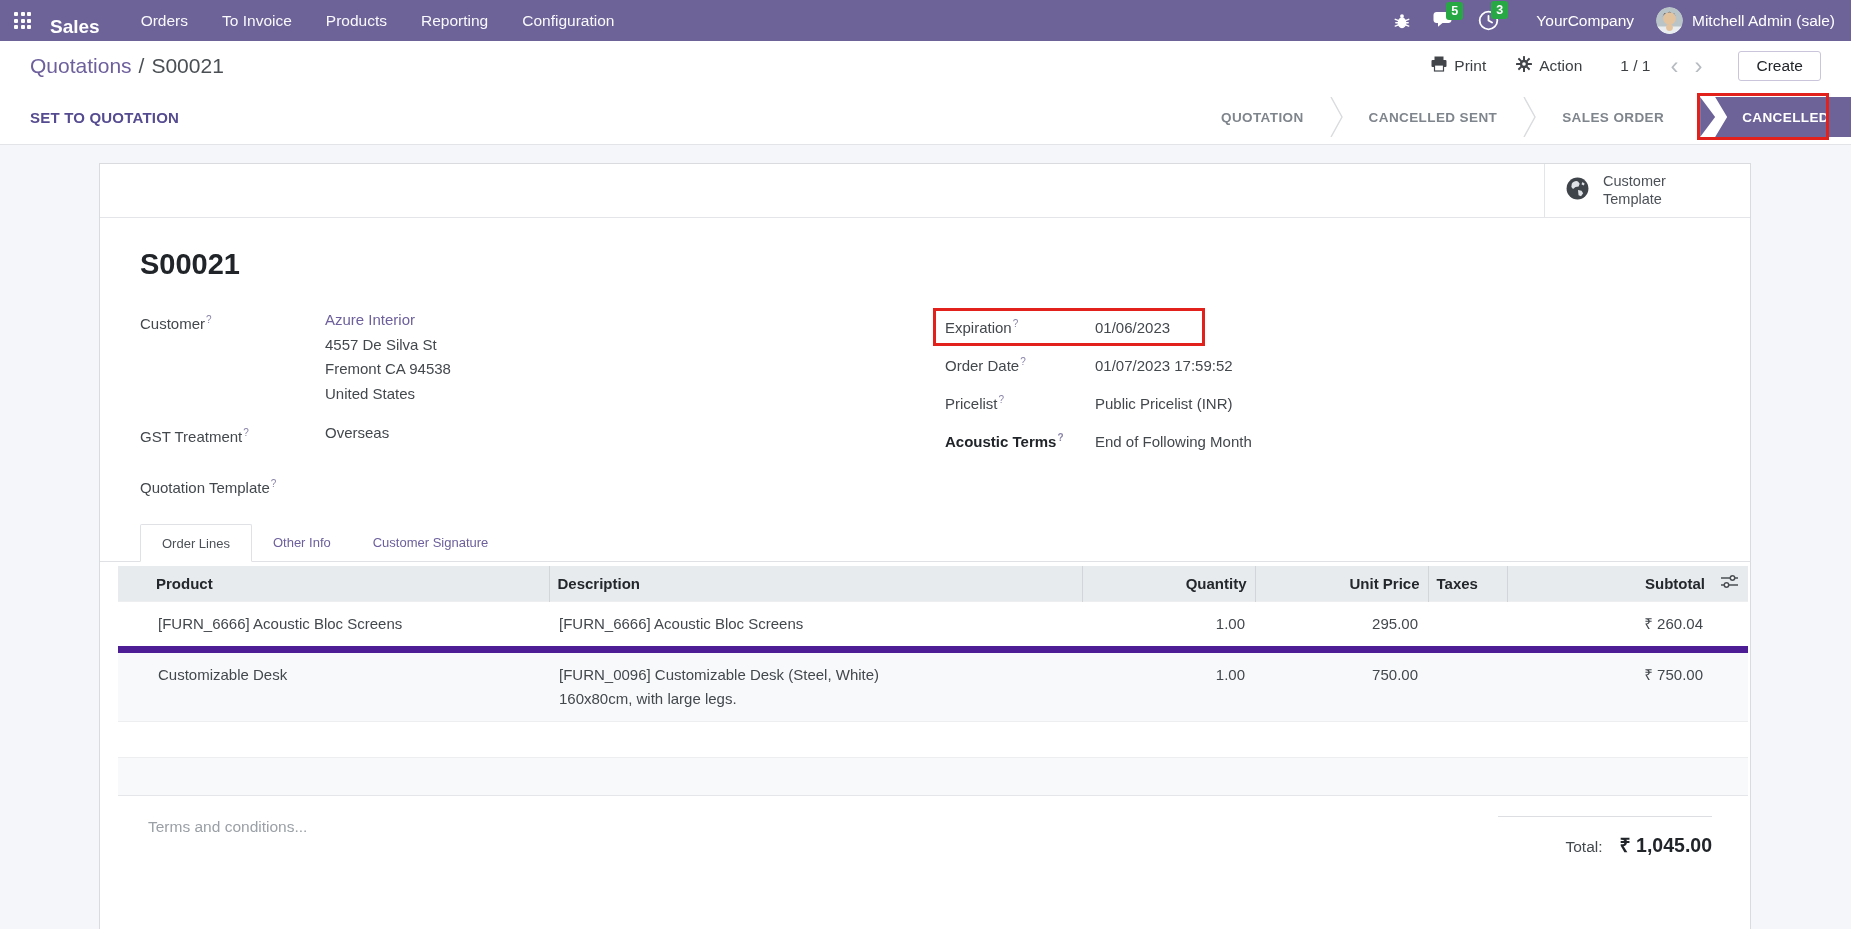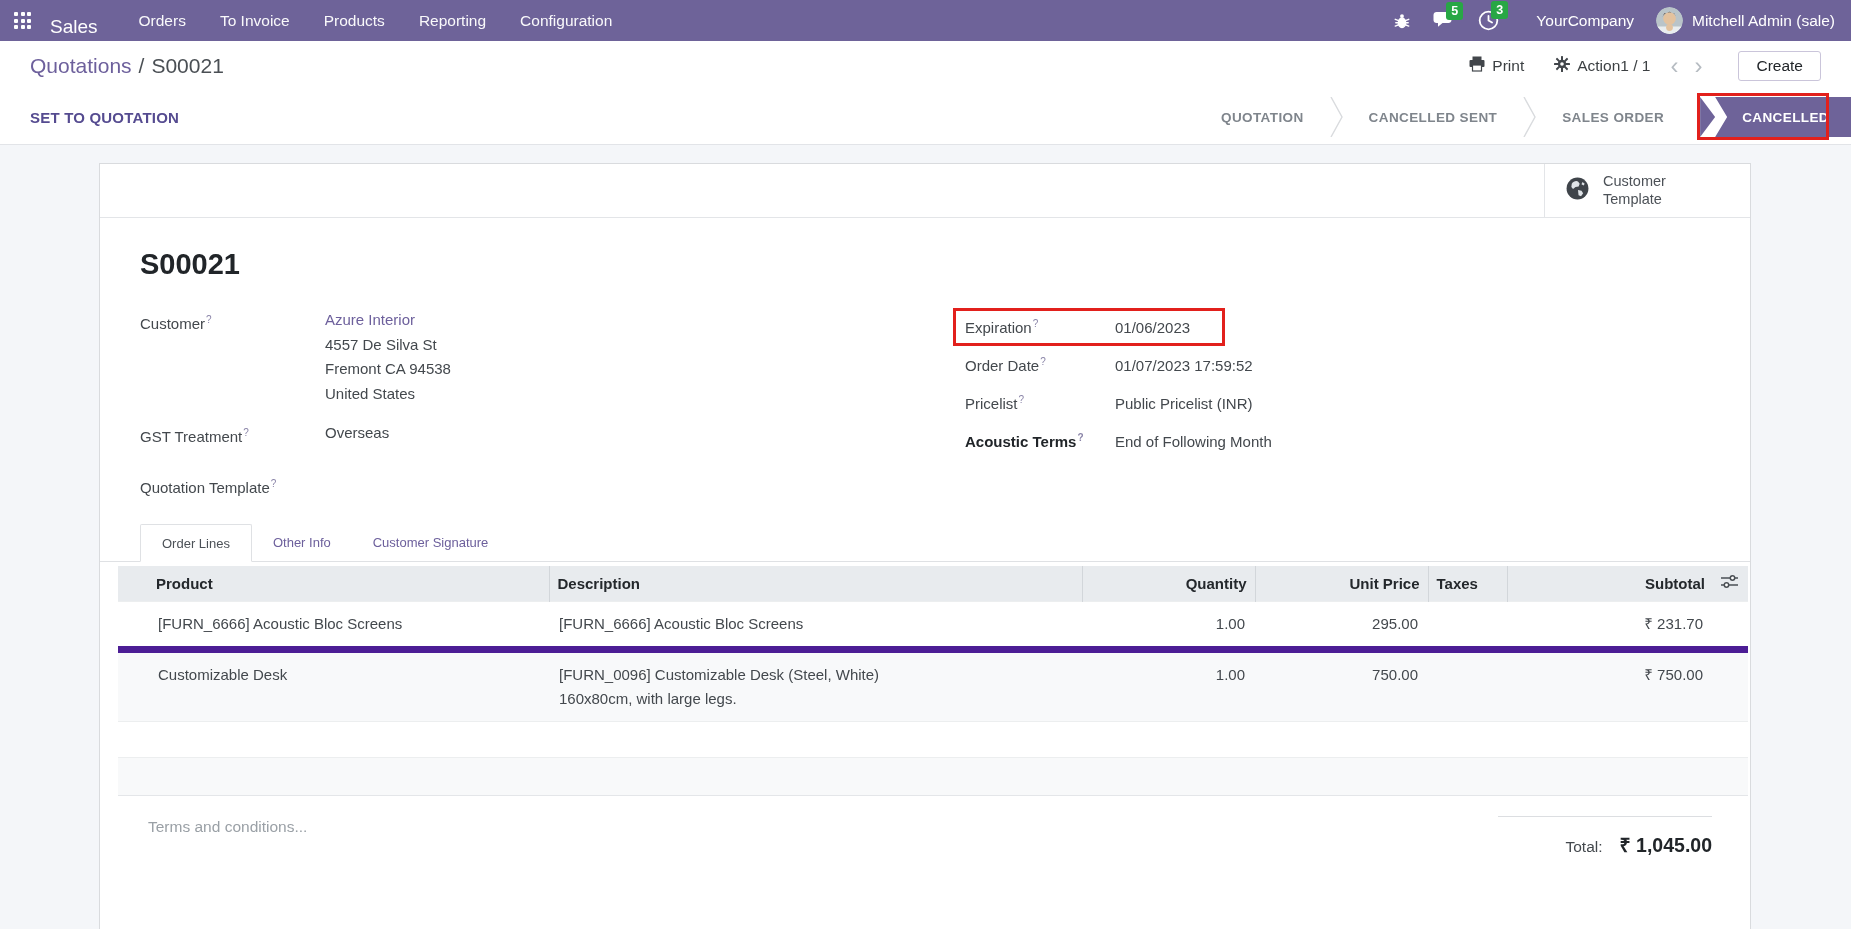--- a/index.html
+++ b/index.html
@@ -12,21 +12,21 @@
     color: #43484d;
   }
 
   
   .navbar {
     height: 41px; background: #6e6399; display: flex; align-items: center;
     padding: 0 16px 0 14px; color: #fff;
   }
   .apps-grid { width: 17px; height: 17px; display: grid; grid-template-columns: repeat(3,1fr); gap: 2.5px; cursor: pointer; }
   .apps-grid span { background: #fff; border-radius: 1px; }
-  .nav-app-name { font-size: 19px; font-weight: 400; margin: 12px 24px 0 19px; cursor: pointer; }
+  .nav-app-name { font-size: 19px; font-weight: 700; margin: 12px 24px 0 19px; cursor: pointer; }
   .nav-menu { display: flex; align-items: center; height: 100%; }
   .nav-menu-item { font-size: 15.5px; padding: 0 17px; height: 100%; display: flex; align-items: center; cursor: pointer; color: rgba(255,255,255,.96); }
   .nav-right { margin-left: auto; display: flex; align-items: center; }
   .nav-icon { position: relative; padding: 0 11px; display: flex; align-items: center; cursor: pointer; }
   .badge {
     position: absolute; top: -9px; left: 24px; background: #28a745; color: #fff;
     font-size: 12.5px; font-weight: 700; line-height: 14px; padding: 2px 5px; border-radius: 3px;
   }
   .nav-company { font-size: 15.5px; margin: 0 22px 0 26px; cursor: pointer; }
   .nav-user { display: flex; align-items: center; gap: 9px; cursor: pointer; }
@@ -34,21 +34,21 @@
   .avatar { width: 27px; height: 27px; border-radius: 50%; overflow: hidden; display: block; }
 
   
   .control-row { height: 49px; background: #fff; display: flex; align-items: center; padding: 0 30px; }
   .breadcrumb { font-size: 21px; }
   .bc-parent { color: #6d609c; cursor: pointer; }
   .bc-sep, .bc-current { color: #4a4f54; }
   .bc-sep { margin: 0 7px; }
   .cp-right { margin-left: auto; display: flex; align-items: center; color: #3c4043; font-size: 15.5px; }
   .cp-btn { display: flex; align-items: center; gap: 7px; cursor: pointer; margin-left: 30px; }
-  .pager { display: flex; align-items: center; }
+  .pager { display: flex; align-items: center; margin-left: 38px; }
   .pager-count { font-size: 15.5px; }
   .pager-arrow { color: #b6bcc2; font-size: 24px; line-height: 20px; cursor: default; }
   .pager-prev { margin-left: 20px; }
   .pager-next { margin-left: 16px; }
   .btn-create {
     margin-left: 36px; background: #fff; border: 1px solid #cac5da; border-radius: 3px;
     padding: 5px 17px; font-size: 15.5px; color: #212529; cursor: pointer; font-family: inherit;
   }
 
   
@@ -76,21 +76,21 @@
     position: absolute; right: 0; top: 0; bottom: 0; width: 206px; border-left: 1px solid #e3e5e8;
     display: flex; align-items: center; gap: 13px; padding-left: 20px; cursor: pointer;
   }
   .cpv-text { font-size: 14.5px; color: #4c5157; line-height: 1.18; }
 
   .sheet-pad { padding: 0 40px; }
   .doc-title { margin-top: 30px; font-size: 29px; font-weight: 700; color: #212529; }
 
   .fields-grid { margin-top: 27px; display: flex; }
   .fields-col-left { width: 805px; }
-  .fields-col-right { flex: 1; margin-left: 20px; }
+  .fields-col-right { flex: 1; }
   .f-label { color: #43484d; font-size: 15px; flex-shrink: 0; }
   .f-label sup { font-size: 10px; color: #8a84a8; margin-left: 1px; }
   .f-value { font-size: 15px; color: #43484d; }
   .f-link { color: #6d609c; cursor: pointer; }
   .fl-row { display: flex; align-items: flex-start; line-height: 24.5px; }
   .fl-row .f-label { width: 185px; }
   .row-customer { margin-bottom: 15px; }
   .row-gst { margin-bottom: 22px; }
   .addr-line { line-height: 24.5px; }
   .fr-row { position: relative; display: flex; align-items: center; height: 38px; }
@@ -379,21 +379,21 @@
         </tr>
       </thead>
       <tbody>
         <tr class="row-line1">
           <td></td>
           <td class="cell-product">[FURN_6666] Acoustic Bloc Screens</td>
           <td><span>[FURN_6666] Acoustic Bloc Screens</span></td>
           <td class="td-right">1.00</td>
           <td class="td-right">295.00</td>
           <td></td>
-          <td class="td-right">₹ 231.70</td>
+          <td class="td-right">₹ 260.04</td>
           <td></td>
         </tr>
         <tr class="row-line2">
           <td></td>
           <td class="cell-product">Customizable Desk</td>
           <td>
             <span>[FURN_0096] Customizable Desk (Steel, White)</span><br>
             <span>160x80cm, with large legs.</span>
           </td>
           <td class="td-right">1.00</td>

